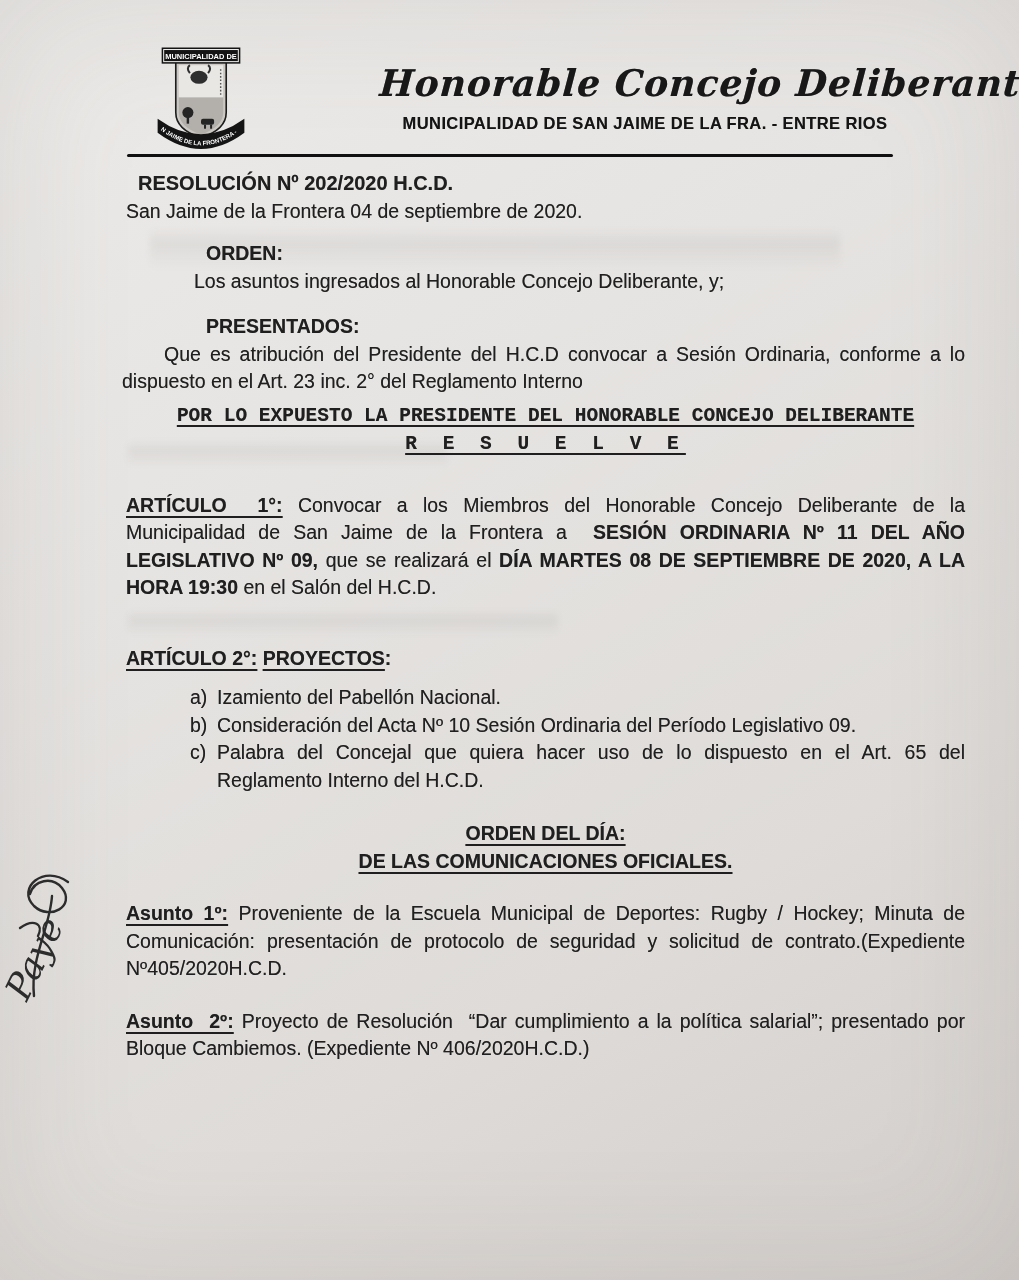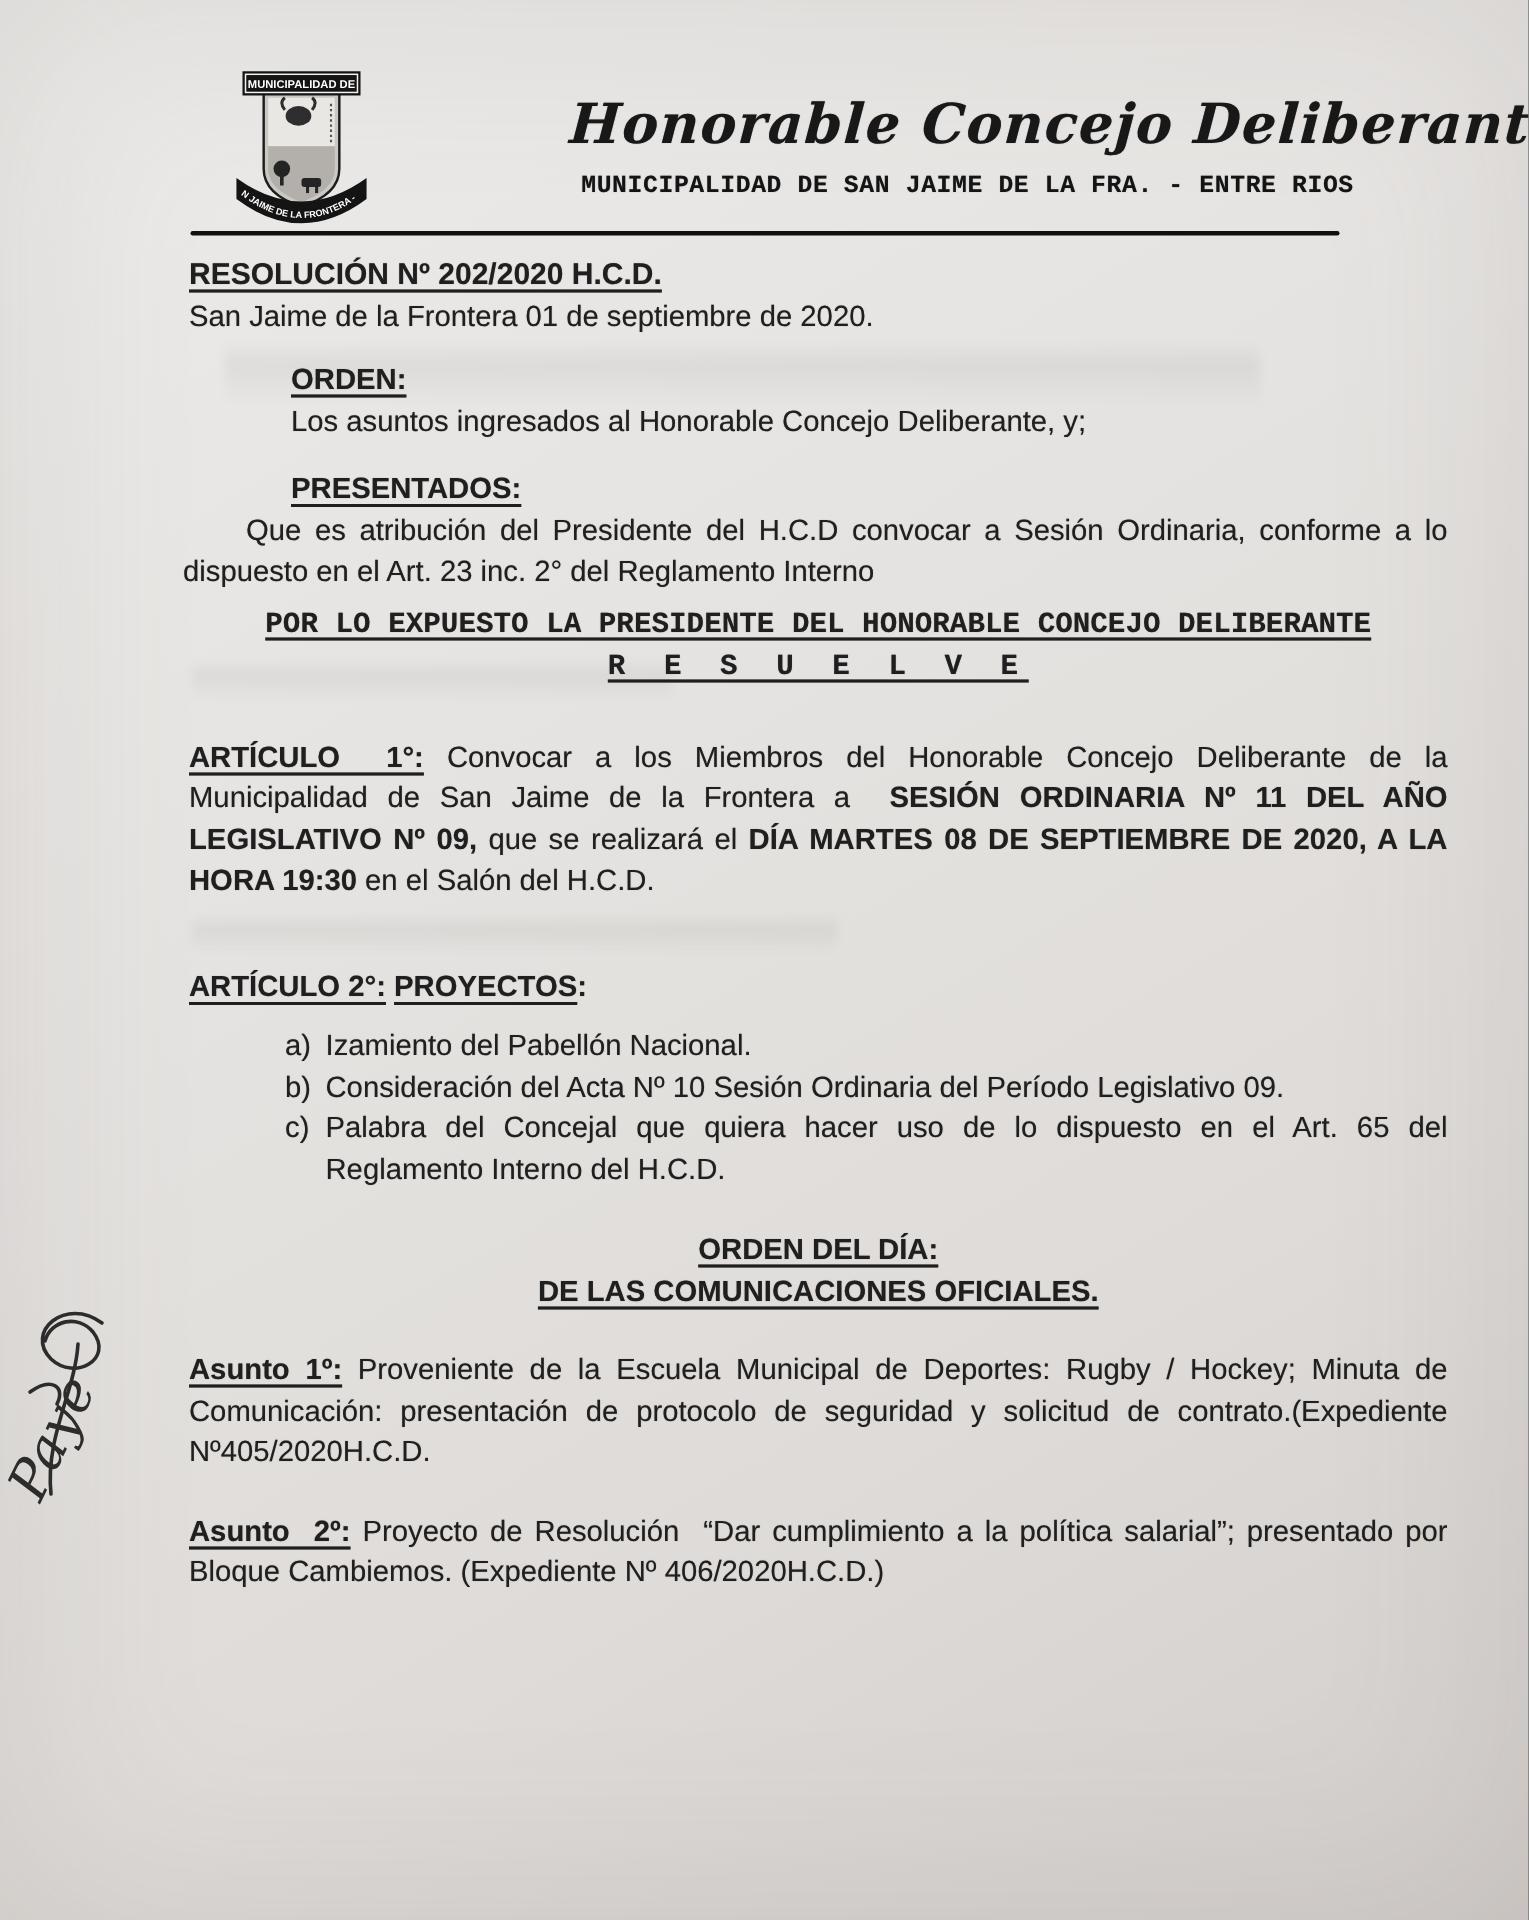--- a/index.html
+++ b/index.html
@@ -23,32 +23,32 @@
   .head-text{position:absolute;left:380px;top:62px;width:530px;text-align:center;}
   .script-title{
     font-family:"DejaVu Serif","Liberation Serif",serif;
     font-style:italic;font-weight:bold;
     font-size:36px;letter-spacing:1px;color:#181818;
     transform:scaleY(1.02) skewX(-4deg);
     white-space:nowrap;
   }
   .letterhead-sub{
     margin-top:10px;
-    font-family:Liberation Mono, monospace;
+    font-family:Liberation Sans, sans-serif;
     font-weight:bold;font-size:16.5px;letter-spacing:.4px;
     color:#141414;white-space:nowrap;
   }
   .head-rule{position:absolute;left:127px;top:154px;width:766px;height:3.4px;background:#101010;border-radius:2px;}
 
   
   .doc-body{position:absolute;top:157px;left:0;right:0;padding:0 54px 0 126px;
             font-size:19.5px;line-height:27.5px;}
   .b{font-weight:bold;}
   .u{text-decoration:underline;text-decoration-thickness:2px;text-underline-offset:4px;}
-  .hu{font-weight:bold;text-decoration:underline;text-decoration-thickness:2px;text-underline-offset:4px;}
+  .hu{font-weight:bold;text-decoration-thickness:2px;text-underline-offset:4px;margin-left:12px;}
   .para{text-align:justify;white-space:pre-wrap;}
   .center{text-align:center;white-space:pre-wrap;}
 
   .res-title{margin-top:13px;font-size:20px;}
   .indent1{margin-left:68px;}
   .visto-label{margin-top:15px;}
   .cons-label{margin-top:18px;}
   .cons-para{text-indent:42px;margin-left:-4px;}
   .preamble{margin-top:6px;line-height:28.5px;font-weight:bold;font-family:Liberation Mono, monospace;}
   .resuelve span{letter-spacing:7px;}
@@ -108,21 +108,21 @@
       <div class="letterhead-sub scan-ink">MUNICIPALIDAD DE SAN JAIME DE LA FRA. - ENTRE RIOS</div>
     </div>
     <div class="head-rule"></div>
   </div>
 
   <div class="doc-body scan-ink">
 
     <div class="res-title">
       <span class="hu">RESOLUCIÓN  Nº 202/2020 H.C.D.</span>
     </div>
-    <div class="dateline">San Jaime de la Frontera 01 de septiembre de 2020.</div>
+    <div class="dateline">San Jaime de la Frontera 04 de septiembre de 2020.</div>
 
     <div class="indent1 visto-label">
       <span class="hu">ORDEN:</span>
     </div>
     <div class="indent1">Los asuntos ingresados al Honorable Concejo Deliberante, y;</div>
 
     <div class="indent1 cons-label">
       <span class="hu">PRESENTADOS:</span>
     </div>
     <div class="para cons-para">Que es atribución del Presidente del H.C.D convocar a Sesión Ordinaria, conforme a lo dispuesto en el Art. 23 inc. 2° del Reglamento Interno</div>

